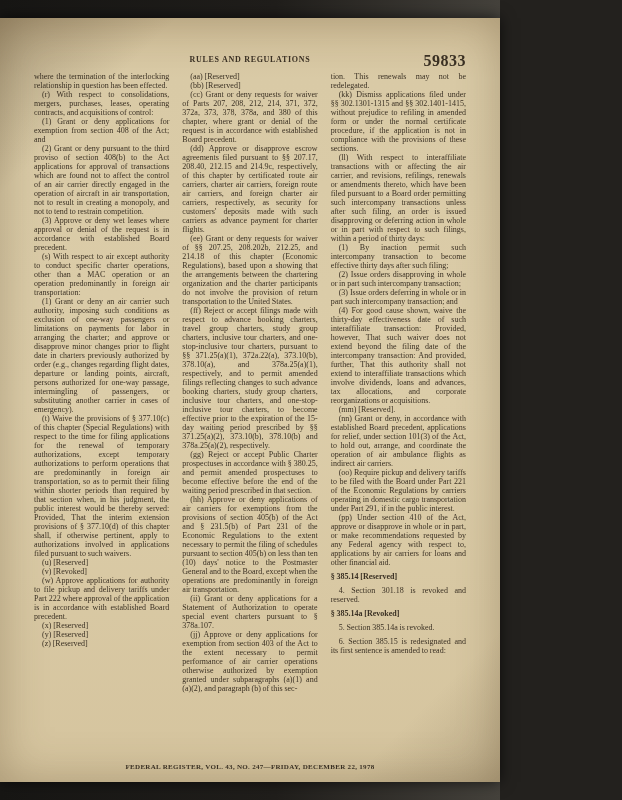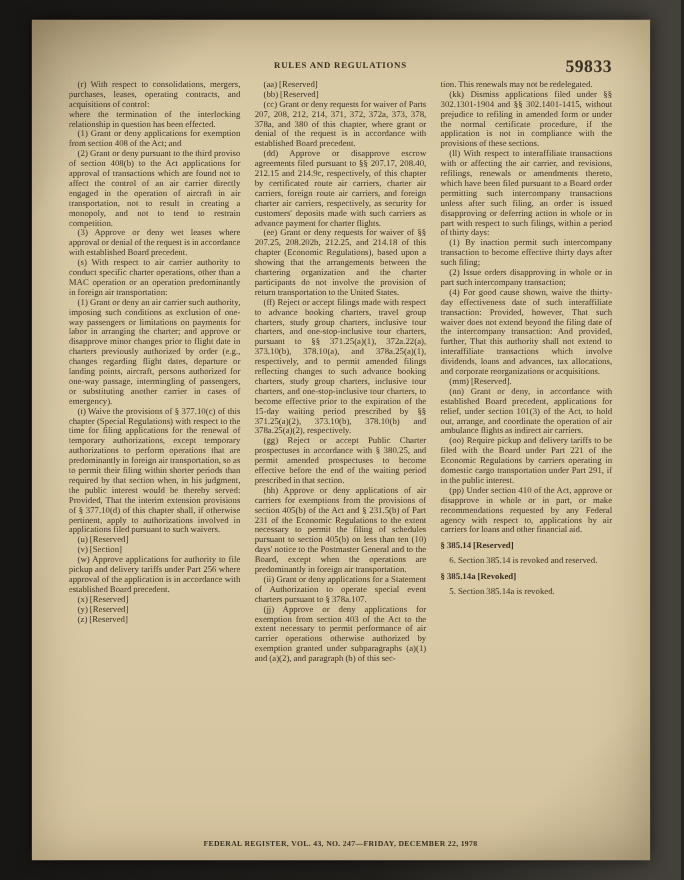--- a/index.html
+++ b/index.html
@@ -2,21 +2,21 @@
 <html><head>
 <meta charset="utf-8">
 <style>
   html, body { margin: 0; padding: 0; }
   body {
     width: 622px; height: 800px; overflow: hidden;
     background: #23211e;
     font-family: "Liberation Serif", serif;
   }
   .stage {
-    width: 619px; height: 800px;
+    width: 500px; height: 800px;
     background: linear-gradient(90deg, #171614 0%, #201e1b 55%, #45423c 100%);
     display: flex; align-items: center; justify-content: center;
   }
   .paper {
     position: relative;
     width: 562px; height: 764px;
     background:
       linear-gradient(135deg, rgba(60,45,25,0.30), rgba(60,45,25,0) 14%),
       linear-gradient(315deg, rgba(60,45,25,0.18), rgba(60,45,25,0) 12%),
       linear-gradient(180deg, #d2c09a 0%, #d9caa6 8%, #dccda9 50%, #d5c49e 100%);
@@ -58,60 +58,62 @@
 
 <div class="stage">
   <div class="paper">
     <div class="content">
       <div class="header">
         <div class="header-title">RULES AND REGULATIONS</div>
         <div class="page-number">59833</div>
       </div>
       <div class="columns">
         <div class="col">
+            <p class="para noindent">where the termination of the interlocking relationship in question has been effected.</p>
             <p class="para">(r) With respect to consolidations, mergers, purchases, leases, operating contracts, and acquisitions of control:</p>
-            <p class="para noindent">where the termination of the interlocking relationship in question has been effected.</p>
             <p class="para">(1) Grant or deny applications for exemption from section 408 of the Act; and</p>
             <p class="para">(2) Grant or deny pursuant to the third proviso of section 408(b) to the Act applications for approval of transactions which are found not to affect the control of an air carrier directly engaged in the operation of aircraft in air transportation, not to result in creating a monopoly, and not to tend to restrain competition.</p>
             <p class="para">(3) Approve or deny wet leases where approval or denial of the request is in accordance with established Board precedent.</p>
-            <p class="para">(s) With respect to air carrier authority to conduct specific charter operations, other than a MAC operation or an operation predominantly in foreign air transportation:</p>
+            <p class="para">(s) With respect to air except authority to conduct specific charter operations, other than a MAC operation or an operation predominantly in foreign air transportation:</p>
             <p class="para">(1) Grant or deny an air carrier such authority, imposing such conditions as exclusion of one-way passengers or limitations on payments for labor in arranging the charter; and approve or disapprove minor changes prior to flight date in charters previously authorized by order (e.g., changes regarding flight dates, departure or landing points, aircraft, persons authorized for one-way passage, intermingling of passengers, or substituting another carrier in cases of emergency).</p>
             <p class="para">(t) Waive the provisions of § 377.10(c) of this chapter (Special Regulations) with respect to the time for filing applications for the renewal of temporary authorizations, except temporary authorizations to perform operations that are predominantly in foreign air transportation, so as to permit their filing within shorter periods than required by that section when, in his judgment, the public interest would be thereby served: Provided, That the interim extension provisions of § 377.10(d) of this chapter shall, if otherwise pertinent, apply to authorizations involved in applications filed pursuant to such waivers.</p>
             <p class="para">(u) [Reserved]</p>
-            <p class="para">(v) [Section]</p>
-            <p class="para">(w) Approve applications for authority to file pickup and delivery tariffs under Part 256 where approval of the application is in accordance with established Board precedent.</p>
+            <p class="para">(v) [Revoked]</p>
+            <p class="para">(w) Approve applications for authority to file pickup and delivery tariffs under Part 222 where approval of the application is in accordance with established Board precedent.</p>
             <p class="para">(x) [Reserved]</p>
             <p class="para">(y) [Reserved]</p>
             <p class="para">(z) [Reserved]</p>
           </div>
         <div class="col">
             <p class="para">(aa) [Reserved]</p>
             <p class="para">(bb) [Reserved]</p>
             <p class="para">(cc) Grant or deny requests for waiver of Parts 207, 208, 212, 214, 371, 372, 372a, 373, 378, 378a, and 380 of this chapter, where grant or denial of the request is in accordance with established Board precedent.</p>
             <p class="para">(dd) Approve or disapprove escrow agreements filed pursuant to §§ 207.17, 208.40, 212.15 and 214.9c, respectively, of this chapter by certificated route air carriers, charter air carriers, foreign route air carriers, and foreign charter air carriers, respectively, as security for customers' deposits made with such carriers as advance payment for charter flights.</p>
             <p class="para">(ee) Grant or deny requests for waiver of §§ 207.25, 208.202b, 212.25, and 214.18 of this chapter (Economic Regulations), based upon a showing that the arrangements between the chartering organization and the charter participants do not involve the provision of return transportation to the United States.</p>
             <p class="para">(ff) Reject or accept filings made with respect to advance booking charters, travel group charters, study group charters, inclusive tour charters, and one-stop-inclusive tour charters, pursuant to §§ 371.25(a)(1), 372a.22(a), 373.10(b), 378.10(a), and 378a.25(a)(1), respectively, and to permit amended filings reflecting changes to such advance booking charters, study group charters, inclusive tour charters, and one-stop-inclusive tour charters, to become effective prior to the expiration of the 15-day waiting period prescribed by §§ 371.25(a)(2), 373.10(b), 378.10(b) and 378a.25(a)(2), respectively.</p>
             <p class="para">(gg) Reject or accept Public Charter prospectuses in accordance with § 380.25, and permit amended prospectuses to become effective before the end of the waiting period prescribed in that section.</p>
             <p class="para">(hh) Approve or deny applications of air carriers for exemptions from the provisions of section 405(b) of the Act and § 231.5(b) of Part 231 of the Economic Regulations to the extent necessary to permit the filing of schedules pursuant to section 405(b) on less than ten (10) days' notice to the Postmaster General and to the Board, except when the operations are predominantly in foreign air transportation.</p>
             <p class="para">(ii) Grant or deny applications for a Statement of Authorization to operate special event charters pursuant to § 378a.107.</p>
             <p class="para">(jj) Approve or deny applications for exemption from section 403 of the Act to the extent necessary to permit performance of air carrier operations otherwise authorized by exemption granted under subparagraphs (a)(1) and (a)(2), and paragraph (b) of this sec-</p>
           </div>
         <div class="col">
             <p class="para noindent">tion. This renewals may not be redelegated.</p>
-            <p class="para">(kk) Dismiss applications filed under §§ 302.1301-1904 and §§ 302.1401-1415, without prejudice to refiling in amended form or under the normal certificate procedure, if the application is not in compliance with the provisions of these sections.</p>
+            <p class="para">(kk) Dismiss applications filed under §§ 302.1301-1315 and §§ 302.1401-1415, without prejudice to refiling in amended form or under the normal certificate procedure, if the application is not in compliance with the provisions of these sections.</p>
             <p class="para">(ll) With respect to interaffiliate transactions with or affecting the air carrier, and revisions, refilings, renewals or amendments thereto, which have been filed pursuant to a Board order permitting such intercompany transactions unless after such filing, an order is issued disapproving or deferring action in whole or in part with respect to such filings, within a period of thirty days:</p>
             <p class="para">(1) By inaction permit such intercompany transaction to become effective thirty days after such filing;</p>
             <p class="para">(2) Issue orders disapproving in whole or in part such intercompany transaction;</p>
+            <p class="para">(3) Issue orders deferring in whole or in part such intercompany transaction; and</p>
             <p class="para">(4) For good cause shown, waive the thirty-day effectiveness date of such interaffiliate transaction: Provided, however, That such waiver does not extend beyond the filing date of the intercompany transaction: And provided, further, That this authority shall not extend to interaffiliate transactions which involve dividends, loans and advances, tax allocations, and corporate reorganizations or acquisitions.</p>
             <p class="para">(mm) [Reserved].</p>
             <p class="para">(nn) Grant or deny, in accordance with established Board precedent, applications for relief, under section 101(3) of the Act, to hold out, arrange, and coordinate the operation of air ambulance flights as indirect air carriers.</p>
             <p class="para">(oo) Require pickup and delivery tariffs to be filed with the Board under Part 221 of the Economic Regulations by carriers operating in domestic cargo transportation under Part 291, if in the public interest.</p>
             <p class="para">(pp) Under section 410 of the Act, approve or disapprove in whole or in part, or make recommendations requested by any Federal agency with respect to, applications by air carriers for loans and other financial aid.</p>
             <p class="para bold spaced noindent">§ 385.14 [Reserved]</p>
-            <p class="para spaced">6. Section 385.14 is revoked and reserved.</p>
+            <p class="para spaced">4. Section 301.18 is revoked and reserved.</p>
             <p class="para bold spaced noindent">§ 385.14a [Revoked]</p>
             <p class="para spaced">5. Section 385.14a is revoked.</p>
+            <p class="para spaced">6. Section 385.15 is redesignated and its first sentence is amended to read:</p>
           </div>
       </div>
     </div>
     <div class="footer">FEDERAL REGISTER, VOL. 43, NO. 247—FRIDAY, DECEMBER 22, 1978</div>
   </div>
 </div>
 
 </body></html>

